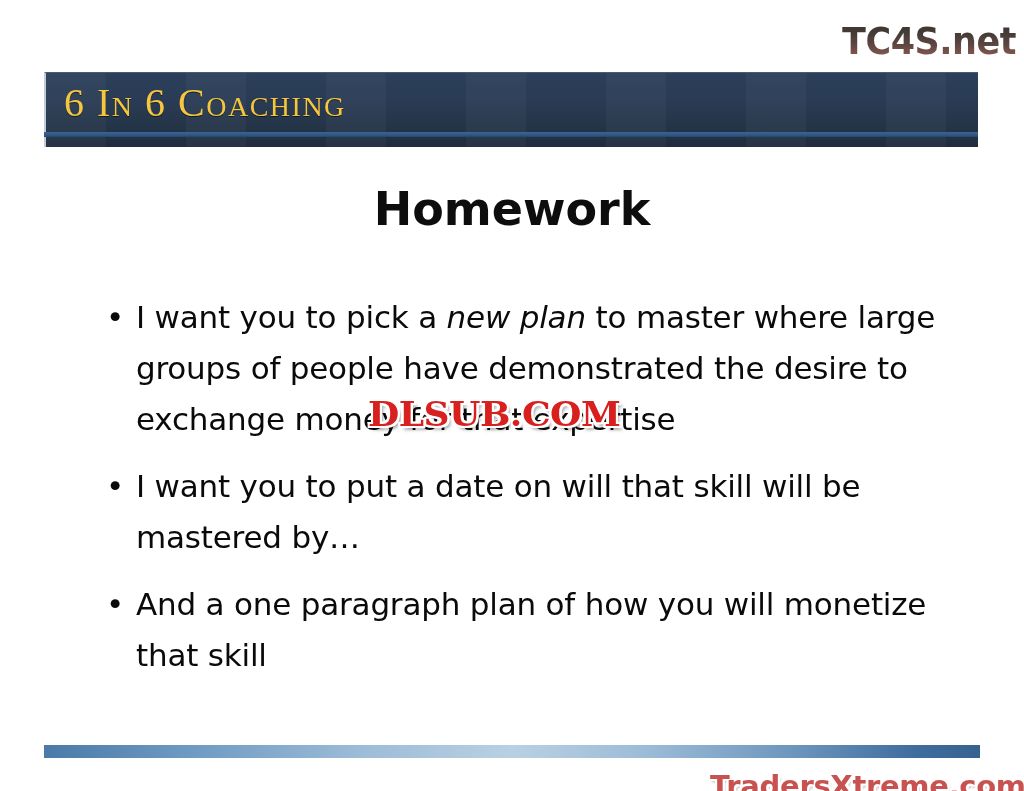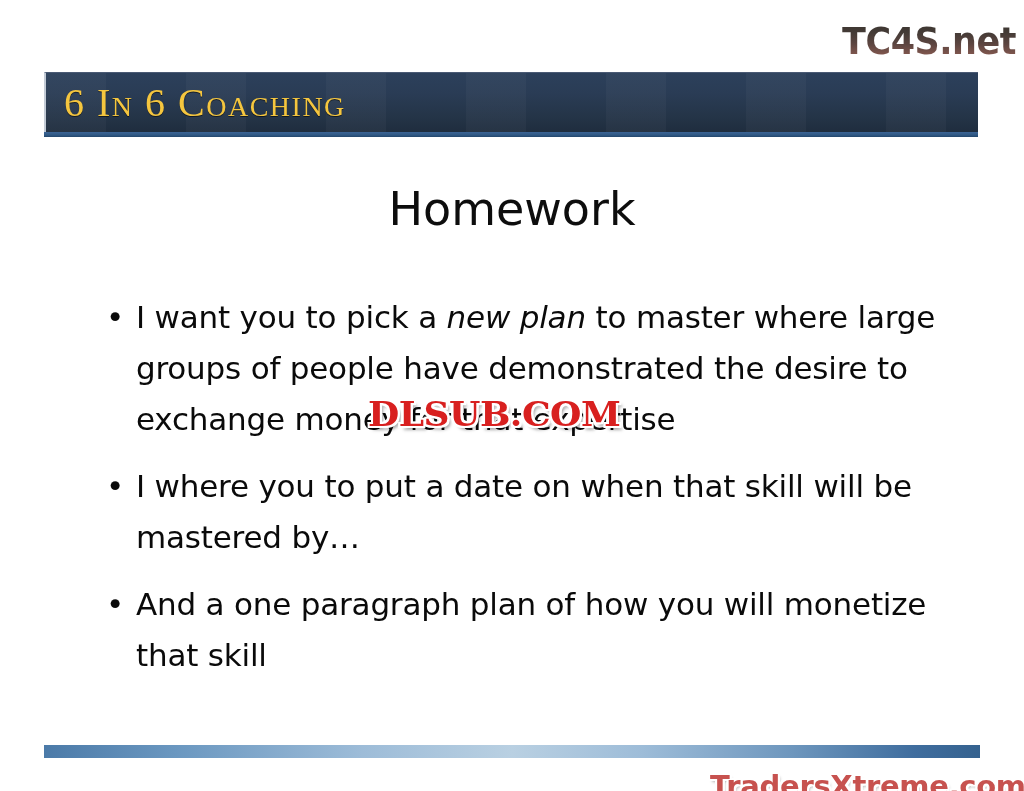--- a/index.html
+++ b/index.html
@@ -46,21 +46,21 @@
     text-shadow: none;
     white-space: nowrap;
   }
 
   
   .banner {
     position: absolute;
     left: 44px;
     top: 48px;
     width: 934px;
-    height: 60px;
+    height: 75px;
     background:
       linear-gradient(180deg,
         #2c405b 0%,
         #2a3c55 35%,
         #243447 75%,
         #1f2d3e 100%);
     border-left: 2px solid #c3cbd6;
     border-top: 1px solid #4a5a74;
     box-sizing: border-box;
     overflow: hidden;
@@ -102,21 +102,21 @@
   }
 
   
   .slide-title {
     position: absolute;
     left: 0;
     top: 158px;
     width: 1024px;
     text-align: center;
     font-family: "DejaVu Sans", sans-serif;
-    font-weight: normal;
+    font-weight: bold;
     font-size: 46px;
     color: #0d0d0d;
     letter-spacing: 0px;
   }
 
   
   .bullets {
     position: absolute;
     left: 100px;
     top: 268px;
@@ -229,21 +229,21 @@
 
   <div class="bullets">
 
     <div class="bullet">
       <span class="bullet-dot">•</span>
       <span>I want you to pick a </span><em>new plan</em><span> to master where large groups of people have demonstrated the desire to exchange money for that expertise</span>
     </div>
 
     <div class="bullet">
       <span class="bullet-dot">•</span>
-      <span>I where you to put a date on when that skill will be mastered by…</span>
+      <span>I want you to put a date on will that skill will be mastered by…</span>
     </div>
 
     <div class="bullet">
       <span class="bullet-dot">•</span>
       <span>And a one paragraph plan of how you will monetize that skill</span>
     </div>
 
   </div>
 
   <div class="watermark">DLSUB.COM</div>

